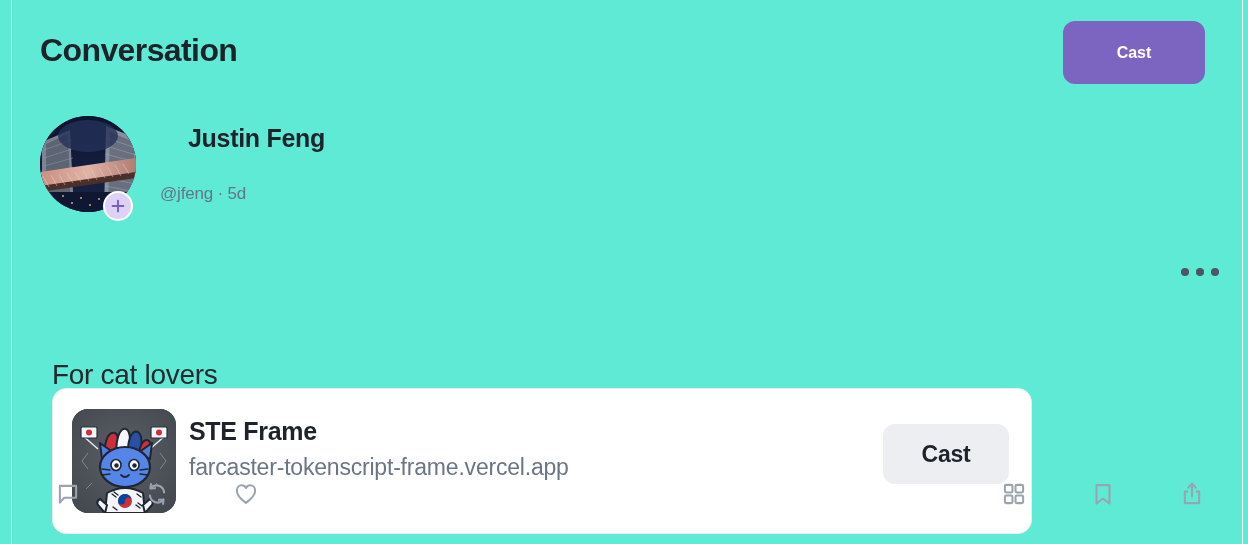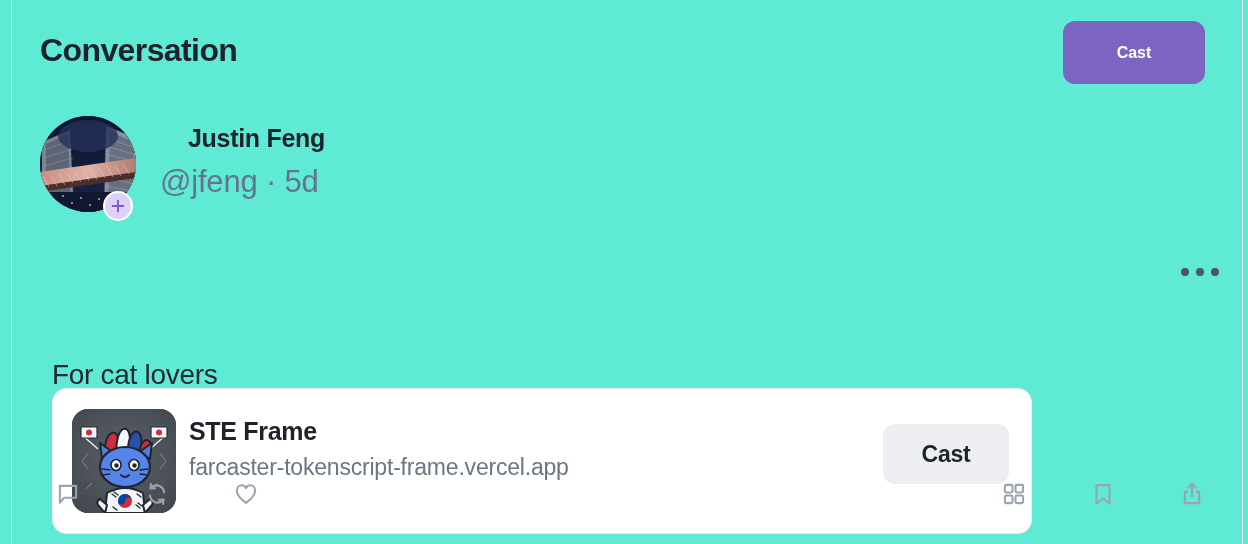--- a/index.html
+++ b/index.html
@@ -108,22 +108,22 @@
     left: 148px; top: 18px;
     font-size: 25px;
     font-weight: 700;
     letter-spacing: -0.3px;
     color: #1e222a;
     line-height: 32px;
     margin-left: 28px;
   }
   .author-meta {
     position: absolute;
-    left: 148px; top: 62px;
-    font-size: 31px;
+    left: 148px; top: 74px;
+    font-size: 17px;
     font-weight: 400;
     letter-spacing: -0.2px;
     color: #64748b;
     line-height: 32px;
     white-space: pre;
   }
 
   .more-button {
     position: absolute;
     left: 1160px; top: 148px;

